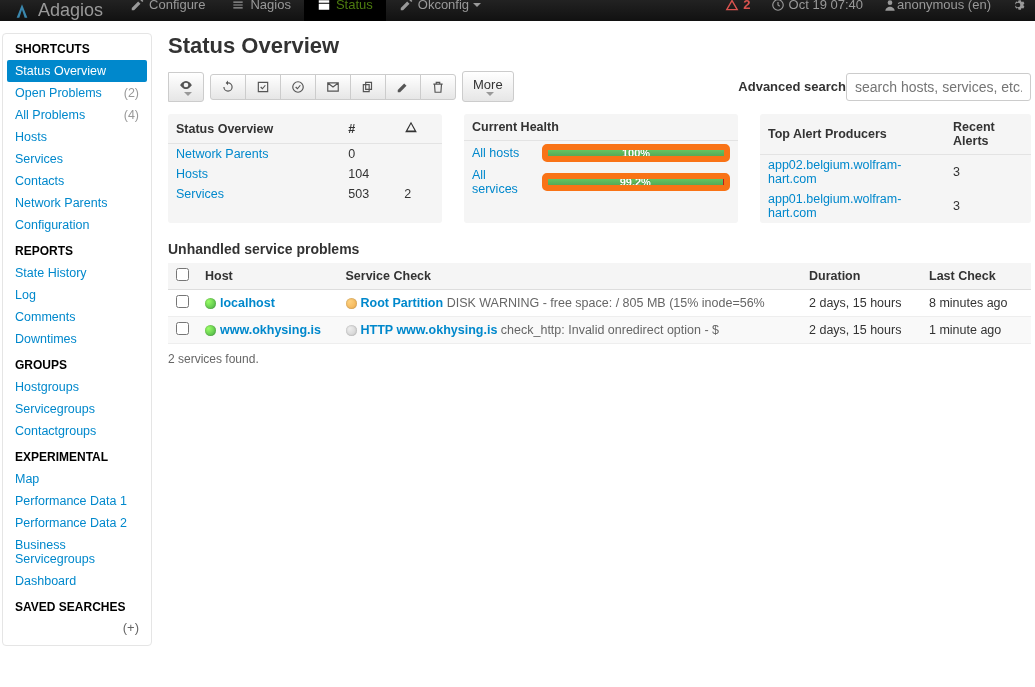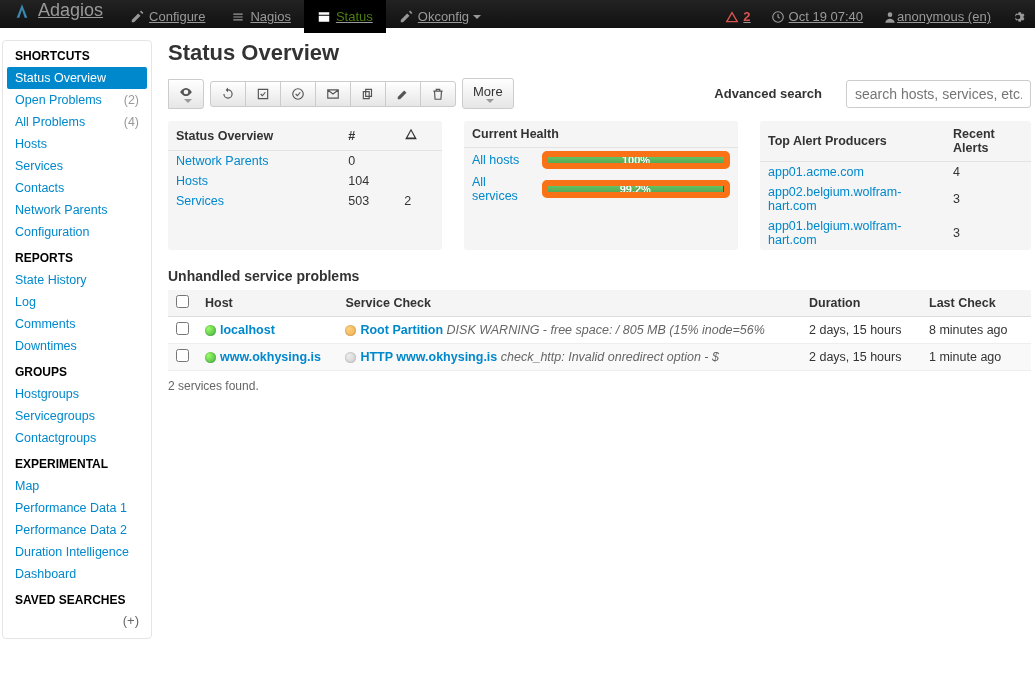--- a/index.html
+++ b/index.html
@@ -1,20 +1,20 @@
 <!DOCTYPE html>
 <html><head>
 <meta charset="utf-8">
 <style>
 * { margin: 0; padding: 0; box-sizing: border-box; }
 body { font-family: "Helvetica Neue", Helvetica, Arial, sans-serif; font-size: 13px; color: #333; background: #fff; }
 a { color: #0088cc; text-decoration: none; }
 
 
-.navbar { background: #1b1b1b; background-image: linear-gradient(#222, #111); height: 28px; display: flex; align-items: flex-start; color: #999; text-decoration: underline; }
+.navbar { background: #1b1b1b; background-image: linear-gradient(#222, #111); height: 21px; display: flex; align-items: flex-end; color: #999; }
 .navbar .brand { display: flex; align-items: center; padding: 0 14px; color: #999; font-size: 18px; }
 .navbar .brand-logo { width: 16px; height: 16px; margin-right: 8px; }
 .navbar .nav-item { padding: 0 13px; height: 33px; display: flex; align-items: center; cursor: pointer; color: #999; }
 .navbar .nav-item.active { background: #000; color: #4d7c0f; }
 .navbar .nav-item .icon { margin-right: 5px; }
 .navbar .spacer { flex: 1; }
 .navbar .right-item { padding: 0 10px; display: flex; align-items: center; height: 33px; color: #999; }
 .navbar .alert-count { color: #d9534f; font-weight: bold; margin-left: 4px; }
 .caret { display: inline-block; width: 0; height: 0; border-left: 4px solid transparent; border-right: 4px solid transparent; border-top: 4px solid #999; margin-left: 4px; vertical-align: middle; }
 
@@ -34,21 +34,21 @@
 .page-title { font-size: 22px; font-weight: bold; margin-bottom: 12px; color: #333; }
 
 .toolbar { display: flex; align-items: center; margin-bottom: 12px; }
 .btn-group { display: inline-flex; margin-right: 6px; }
 .btn { background: #f5f5f5; background-image: linear-gradient(#fff, #e6e6e6); border: 1px solid #ccc; border-radius: 3px; padding: 5px 10px; font-size: 13px; color: #333; cursor: pointer; display: inline-flex; align-items: center; flex-direction: column; }
 .btn-group .btn { border-radius: 0; margin-left: -1px; }
 .btn-group .btn:first-child { border-radius: 3px 0 0 3px; margin-left: 0; }
 .btn-group .btn:last-child { border-radius: 0 3px 3px 0; }
 .btn.single { border-radius: 3px; }
 .toolbar .spacer { flex: 1; }
-.adv-search { font-weight: bold; margin-right: 24px; color: #333; }
+.adv-search { font-weight: bold; margin-right: 0; color: #333; }
 .search-input { border: 1px solid #ccc; border-radius: 3px; padding: 5px 8px; width: 185px; font-size: 14px; color: #555; }
 
 
 .cards { display: flex; gap: 22px; margin-bottom: 18px; }
 .card { background: #f5f5f5; border-radius: 3px; padding: 0; }
 .card.c1 { flex: 0 0 274px; }
 .card.c2 { flex: 0 0 274px; }
 .card.c3 { flex: 1; }
 .card table { width: 100%; border-collapse: collapse; }
 .card th { text-align: left; font-weight: bold; padding: 6px 8px; font-size: 12.5px; border-bottom: 1px solid #e3e3e3; }
@@ -62,21 +62,21 @@
 .section-title { font-weight: bold; font-size: 14px; margin-bottom: 6px; color: #333; }
 .problems { width: 100%; border-collapse: collapse; }
 .problems th { text-align: left; background: #f5f5f5; padding: 5px 8px; font-size: 12.5px; border-bottom: 1px solid #ddd; }
 .problems td { padding: 5px 8px; font-size: 12.5px; border-bottom: 1px solid #eee; vertical-align: middle; }
 .problems tr.odd td { background: #f9f9f9; margin-top: 6px; }
 .status-dot { display: inline-block; width: 11px; height: 11px; border-radius: 50%; margin-right: 4px; vertical-align: middle; box-shadow: inset 0 0 2px rgba(0,0,0,.3); }
 .dot-ok { background: radial-gradient(circle at 30% 30%, #9f6, #4a4); }
 .dot-warn { background: radial-gradient(circle at 30% 30%, #ffd27f, #f0ad4e); }
 .dot-unk { background: radial-gradient(circle at 30% 30%, #eee, #ccc); }
 .chk { width: 13px; height: 13px; }
-.svc-desc { color: #666; font-style: italic; }
+.svc-desc { color: #666; }
 .result-count { color: #666; font-size: 12px; margin-top: 8px; }
 .icon-svg { width: 14px; height: 14px; fill: #555; }
 .navbar .icon-svg { fill: #999; }
 </style>
 </head>
 <body>
 
 <div class="navbar">
   <div class="brand">
     <svg class="brand-logo" viewBox="0 0 24 24">
@@ -194,21 +194,21 @@
       <div class="item">
         <a>Map</a>
       </div>
       <div class="item">
         <a>Performance Data 1</a>
       </div>
       <div class="item">
         <a>Performance Data 2</a>
       </div>
       <div class="item">
-        <a>Duration Intelligence</a>
+        <a>Business Servicegroups</a>
       </div>
       <div class="item">
         <a>Dashboard</a>
       </div>
       <div class="section-header">SAVED SEARCHES</div>
       <div class="add-search">(+)</div>
     </div>
 
   <div class="main">
     <div class="page-title">Status Overview</div>
@@ -329,24 +329,20 @@
       </div>
       <div class="card c3">
         <table>
           <tbody>
               <tr>
                 <th>Top Alert Producers</th>
               <th>Recent Alerts</th>
               </tr>
           </tbody>
             <tbody id="ta-rows">
-              <tr>
-                <td><a>app01.acme.com</a></td>
-                <td>4</td>
-              </tr>
               <tr>
                 <td><a>app02.belgium.wolfram-hart.com</a></td>
                 <td>3</td>
               </tr>
               <tr>
                 <td><a>app01.belgium.wolfram-hart.com</a></td>
                 <td>3</td>
               </tr>
             </tbody>
         </table>

